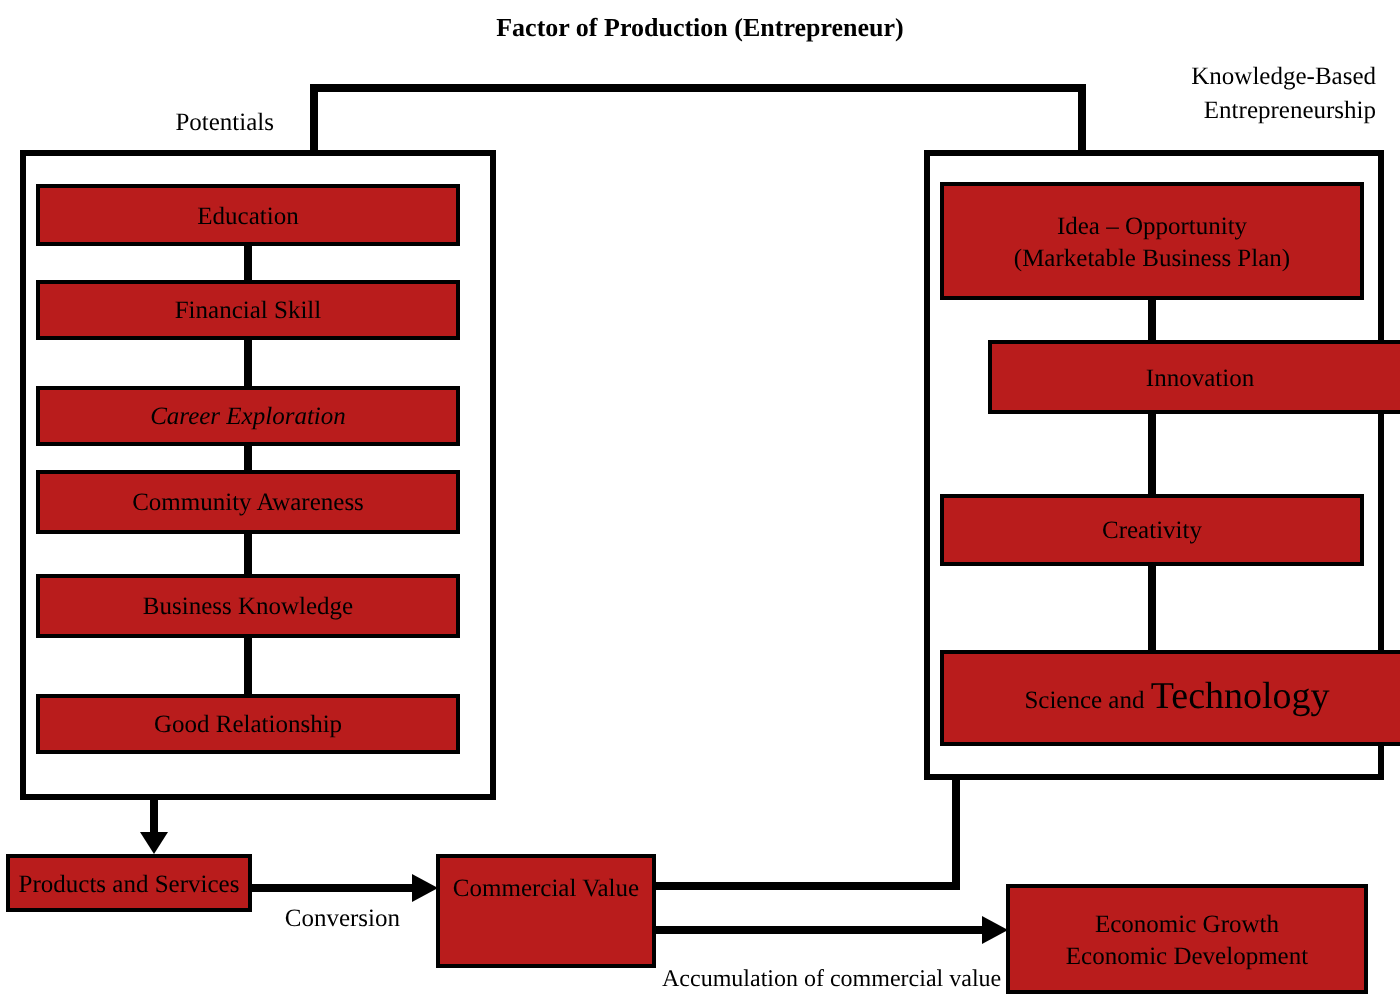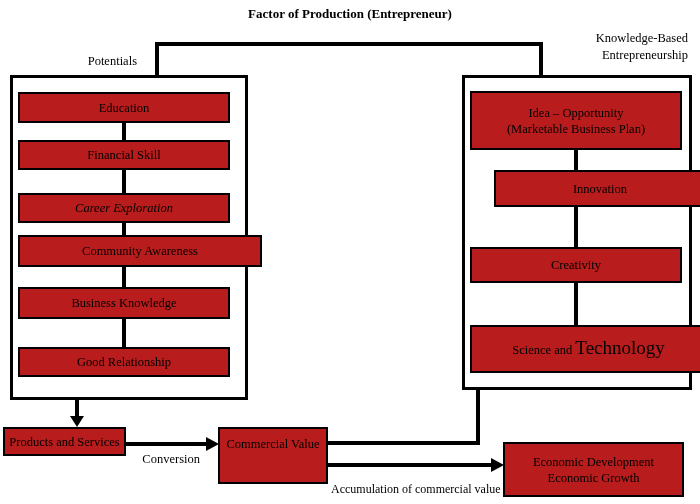--- a/index.html
+++ b/index.html
@@ -75,21 +75,21 @@
 
   <div class="ink" style="left:122px; top:122px; width:4px; height:18px;"></div>
   <div class="ink" style="left:122px; top:169px; width:4px; height:25px;"></div>
   <div class="ink" style="left:122px; top:222px; width:4px; height:14px;"></div>
   <div class="ink" style="left:122px; top:266px; width:4px; height:22px;"></div>
   <div class="ink" style="left:122px; top:318px; width:4px; height:30px;"></div>
 
   <div class="node" style="left:18px; top:92px;  width:212px; height:31px;">Education</div>
   <div class="node" style="left:18px; top:140px; width:212px; height:30px;">Financial Skill</div>
   <div class="node" style="left:18px; top:193px; width:212px; height:30px;font-style:italic;">Career Exploration</div>
-  <div class="node" style="left:18px; top:235px; width:244px; height:32px;">Community Awareness</div>
+  <div class="node" style="left:18px; top:235px; width:212px; height:32px;">Community Awareness</div>
   <div class="node" style="left:18px; top:287px; width:212px; height:32px;">Business Knowledge</div>
   <div class="node" style="left:18px; top:347px; width:212px; height:30px;">Good Relationship</div>
 
   <div class="panel" style="left:462px; top:75px; width:230px; height:315px;"></div>
 
   <div class="ink" style="left:574px; top:149px; width:4px; height:22px;"></div>
   <div class="ink" style="left:574px; top:206px; width:4px; height:42px;"></div>
   <div class="ink" style="left:574px; top:282px; width:4px; height:44px;"></div>
 
   <div class="node" style="left:470px; top:91px; width:212px; height:59px;">
@@ -114,17 +114,17 @@
   <div class="node top-text" style="left:218px; top:427px; width:110px; height:57px;">Commercial Value</div>
 
   <div class="ink" style="left:328px; top:441px; width:152px; height:4px;"></div>
   <div class="ink" style="left:476px; top:390px; width:4px; height:55px;"></div>
 
   <div class="ink" style="left:328px; top:463px; width:164px; height:4px;"></div>
   <div class="arrowhead-right" style="left:491px; top:458px;"></div>
   <div class="label" style="left:331px; top:481px; width:170px; font-size:12px; text-align:left;">Accumulation of commercial value</div>
 
   <div class="node" style="left:503px; top:442px; width:181px; height:55px;">
+    <div>Economic Growth</div>
     <div>Economic Development</div>
-    <div>Economic Growth</div>
   </div>
 
 </div>
 
 </body></html>

